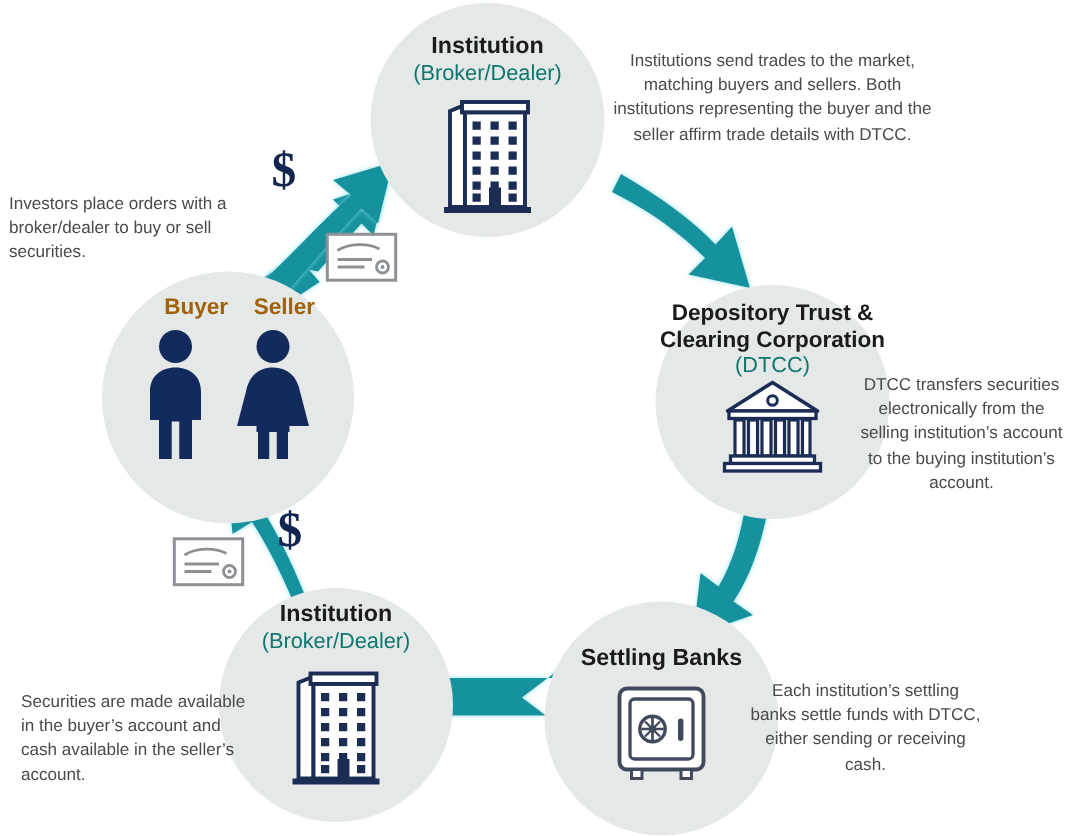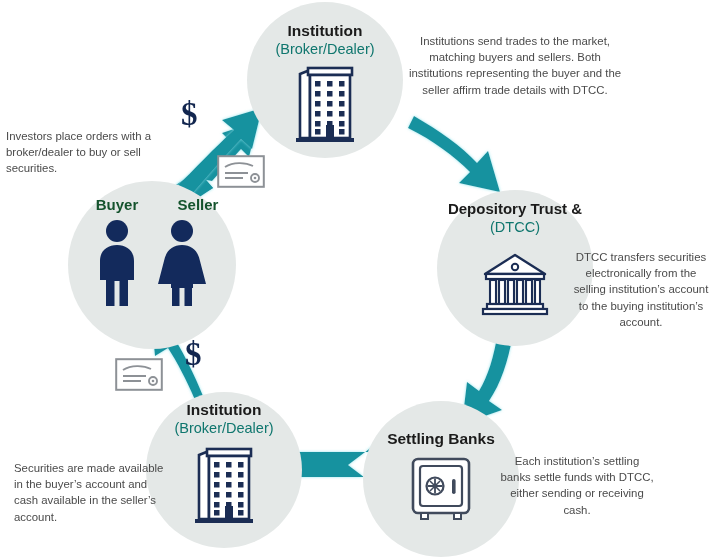--- a/index.html
+++ b/index.html
@@ -24,21 +24,21 @@
     position:absolute;color:#4a4a4a;font-size:11.4px;line-height:1.42;
   }
   .cap-left{text-align:left;}
   .cap-right{text-align:center;}
   .dollar{
     position:absolute;color:#12264f;font-weight:bold;
     font-family:"Liberation Serif", serif;
   }
   .check-icon{position:absolute;}
   .person-label{
-    position:absolute;color:#14532d;font-weight:bold;font-size:15px;text-align:center;
+    position:absolute;color:#a16207;font-weight:bold;font-size:15px;text-align:right;
   }
   svg{display:block;overflow:visible;}
 </style>
 </head>
 <body>
 
 <div id="stage">
 
   <svg style="position:absolute;left:0;top:0;" width="720" height="557">
     <defs>
@@ -116,20 +116,21 @@
           <rect x="47" y="67" width="5.5" height="5.5"></rect>
       </g>
 
       <rect x="34" y="63" width="8" height="13" fill="#1b2d54"></rect>
     </svg>
   </div>
 
   <div class="node" style="left:437px;top:190px;width:156px;height:156px;"></div>
   <div class="node-title" style="left:425px;top:200px;width:180px;font-size:15px;">
     <span>Depository Trust &amp;</span><br>
+    <span>Clearing Corporation</span>
     <span class="node-sub" style="font-size:14.5px;margin-top:1px;">(DTCC)</span>
   </div>
   <div class="icon-wrap" style="left:481px;top:252px;width:68px;height:66px;">
     <svg width="68" height="66" viewBox="0 0 68 66">
 
       <path d="M34,3 L64,22 L4,22 Z" fill="#ffffff" stroke="#1b2d54" stroke-width="2.4" stroke-linejoin="round"></path>
       <circle cx="34" cy="15" r="3.2" fill="#ffffff" stroke="#1b2d54" stroke-width="2"></circle>
 
       <rect x="5" y="22" width="58" height="5" fill="#ffffff" stroke="#1b2d54" stroke-width="2.2"></rect>
 
@@ -199,21 +200,21 @@
           <rect x="47" y="67" width="5.5" height="5.5"></rect>
       </g>
       <rect x="34" y="63" width="8" height="13" fill="#1b2d54"></rect>
     </svg>
   </div>
 
   <div class="node" style="left:68px;top:181px;width:168px;height:168px;"></div>
   <div class="person-label" style="left:82px;top:196px;width:70px;">
     <span>Buyer</span>
   </div>
-  <div class="person-label" style="left:160px;top:196px;width:76px;">
+  <div class="person-label" style="left:134px;top:196px;width:76px;">
     <span>Seller</span>
   </div>
   <div class="icon-wrap" style="left:88px;top:218px;width:58px;height:90px;">
     <svg width="58" height="90" viewBox="0 0 58 90">
       <g fill="#132a5c">
         <circle cx="29" cy="13" r="11"></circle>
         <path d="M29,27 C39,27 46,33 46,43 L46,62 L40,62 L40,88 L31.5,88 L31.5,63
                  L26.5,63 L26.5,88 L18,88 L18,62 L12,62 L12,43 C12,33 19,27 29,27 Z"></path>
       </g>
     </svg>

